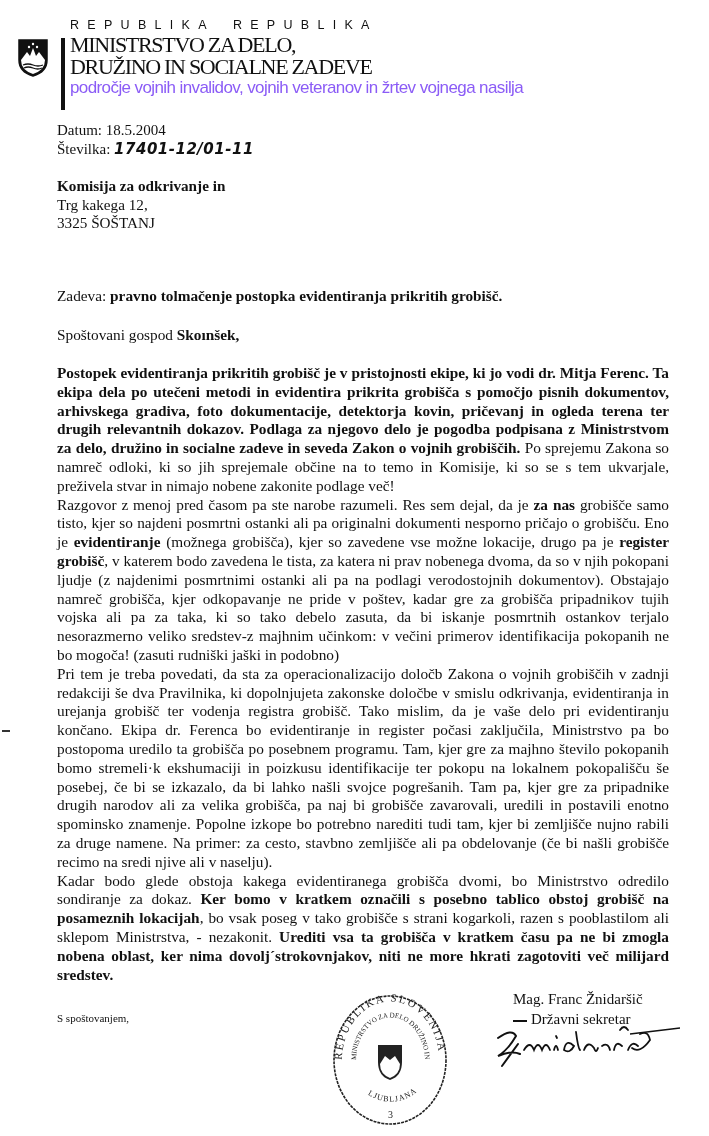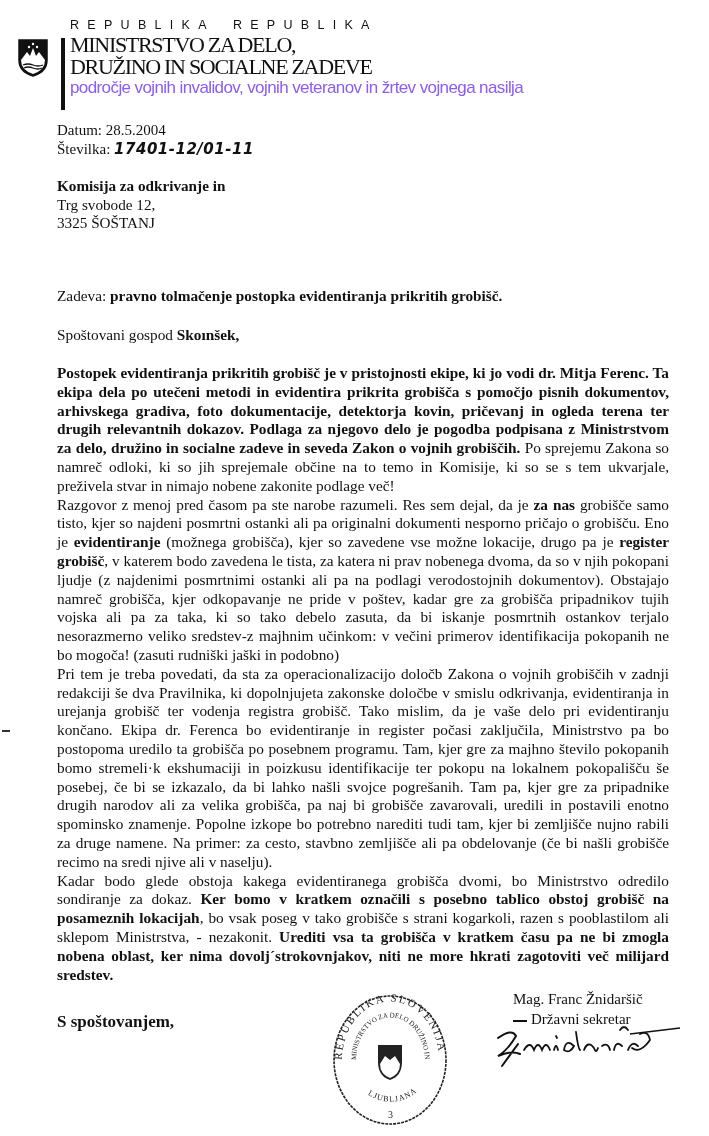--- a/index.html
+++ b/index.html
@@ -14,21 +14,21 @@
   .sub { left:70px; top:78px; font-family:"Liberation Sans", sans-serif; font-size:17px; letter-spacing:-0.6px; color:#8b5cf6; }
   .meta { left:57px; font-size:15px; line-height:18px; }
   .hand { font-family:"DejaVu Sans", sans-serif; font-weight:bold; font-size:15px; letter-spacing:0.5px; font-style:italic; }
   .addr { left:57px; top:177px; font-size:15.2px; line-height:18.5px; }
   .addr .b { font-weight:bold; }
   .addr .b1 { font-weight:bold; font-size:16px; }
   .line { left:57px; font-size:15.3px; }
   .body { left:57px; top:364px; width:612px; font-size:15.3px; line-height:18.8px; text-align:justify; }
   .body p { margin:0; }
   .body b { font-weight:bold; }
-  .closing { left:57px; top:1012px; font-size:17px;font-weight:bold; }
+  .closing { left:57px; top:1012px; font-size:11px; }
   .signer { left:513px; top:989px; font-size:15px; line-height:20px; }
   .signer .dash { display:inline-block; width:14px; height:2px; background:#111; vertical-align:middle; margin-right:4px; }
   .stamp { left:328px; top:990px; width:125px; height:140px; }
   .signature { left:490px; top:1020px; width:200px; height:60px; }
   .tick { left:2px; top:730px; width:8px; height:2px; background:#333; }
 </style>
 </head>
 <body>
 
 <div class="abs rep">
@@ -45,30 +45,30 @@
   <circle cx="20" cy="9" r="1.2" fill="#fff"></circle>
 </svg>
 
 <div class="abs vbar"></div>
 <div class="abs min1">MINISTRSTVO ZA DELO,</div>
 <div class="abs min2">DRUŽINO IN SOCIALNE ZADEVE</div>
 <div class="abs sub">področje vojnih invalidov, vojnih veteranov in žrtev vojnega nasilja</div>
 
 <div class="abs meta" style="top:121px;">
   <span>Datum:</span>
-  <span>28.5.2004</span>
+  <span>18.5.2004</span>
 </div>
 <div class="abs meta" style="top:140px;">
   <span>Številka:</span>
   <span class="hand">17401-12/01-11</span>
 </div>
 
 <div class="abs addr">
   <div class="b">Komisija za odkrivanje in</div>
-  <div>Trg svobode 12,</div>
+  <div>Trg kakega 12,</div>
   <div>3325 ŠOŠTANJ</div>
 </div>
 
 <div class="abs line" style="top:287px;">
   <span>Zadeva:</span>
   <b>pravno tolmačenje postopka evidentiranja prikritih grobišč.</b>
 </div>
 
 <div class="abs line" style="top:326px;">
   <span>Spoštovani gospod</span>

